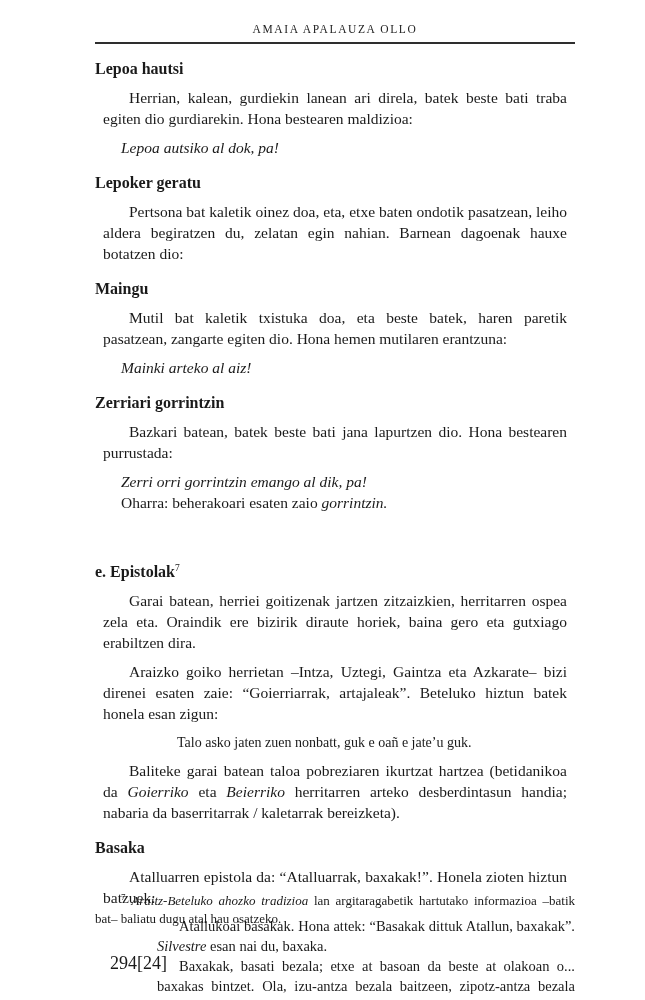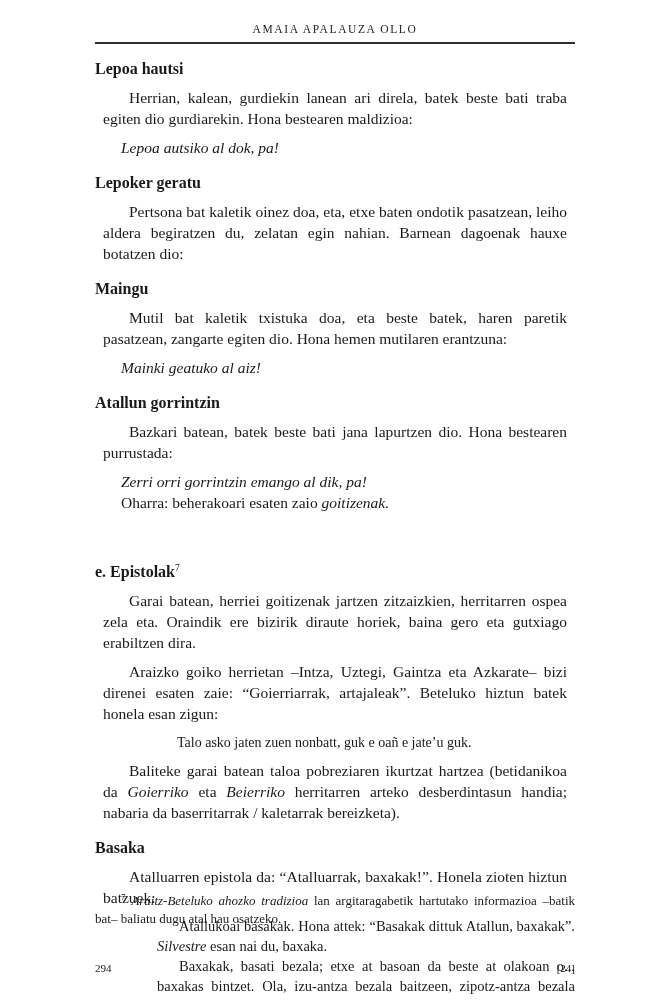--- a/index.html
+++ b/index.html
@@ -72,51 +72,50 @@
     left:95px; width:480px;
     bottom:72px;
     font-size:13px;
     line-height:18px;
     text-align:justify;
   }
   .footnote p { margin:0; text-indent:26px; }
   .footnote sup { font-size:9px; }
   .page-footer {
     position:absolute;
-    left:95px; width:480px;
+    left:110px; width:480px;
     bottom:26px;
     display:flex;
-    justify-content:space-between;
-    font-size:11px;
+    font-size:18px;
   }
 </style>
 </head>
 <body>
 
 <div class="page">
   <div class="content">
 
     <div class="running-header">AMAIA APALAUZA OLLO</div>
     <hr class="header-rule">
 
     <h3 class="entry-heading">Lepoa hautsi</h3>
     <p class="body">Herrian, kalean, gurdiekin lanean ari direla, batek beste bati traba egiten dio gurdiarekin. Hona bestearen maldizioa:</p>
     <p class="quote">Lepoa autsiko al dok, pa!</p>
 
     <h3 class="entry-heading">Lepoker geratu</h3>
     <p class="body">Pertsona bat kaletik oinez doa, eta, etxe baten ondotik pasatzean, leiho aldera begiratzen du, zelatan egin nahian. Barnean dagoenak hauxe botatzen dio:</p>
 
     <h3 class="entry-heading">Maingu</h3>
     <p class="body">Mutil bat kaletik txistuka doa, eta beste batek, haren paretik pasatzean, zangarte egiten dio. Hona hemen mutilaren erantzuna:</p>
-    <p class="quote">Mainki geatuko al aiz!</p>
+    <p class="quote">Mainki arteko al aiz!</p>
 
-    <h3 class="entry-heading">Atallun gorrintzin</h3>
+    <h3 class="entry-heading">Zerriari gorrintzin</h3>
     <p class="body">Bazkari batean, batek beste bati jana lapurtzen dio. Hona bestearen purrustada:</p>
     <p class="quote">Zerri orri gorrintzin emango al dik, pa!</p>
-    <p class="note"><span>Oharra: beherakoari esaten zaio </span><i>goitizenak.</i></p>
+    <p class="note"><span>Oharra: beherakoari esaten zaio </span><i>gorrintzin.</i></p>
 
     <h3 class="entry-heading sub-heading"><span>e. Epistolak</span><sup>7</sup></h3>
     <p class="body">Garai batean, herriei goitizenak jartzen zitzaizkien, herritarren ospea zela eta. Oraindik ere bizirik diraute horiek, baina gero eta gutxiago erabiltzen dira.</p>
 
     <p class="body">Araizko goiko herrietan –Intza, Uztegi, Gaintza eta Azkarate– bizi direnei esaten zaie: “Goierriarrak, artajaleak”. Beteluko hiztun batek honela esan zigun:</p>
     <p class="talo-quote">Talo asko jaten zuen nonbatt, guk e oañ e jate’u guk.</p>
     <p class="body"><span>Baliteke garai batean taloa pobreziaren ikurtzat hartzea (betidanikoa da </span><i>Goierriko</i><span> eta </span><i>Beierriko</i><span> herritarren arteko desberdintasun handia; nabaria da baserritarrak / kaletarrak bereizketa).</span></p>
 
     <h3 class="entry-heading">Basaka</h3>
     <p class="body">Atalluarren epistola da: “Atalluarrak, baxakak!”. Honela zioten hiztun batzuek:</p>

